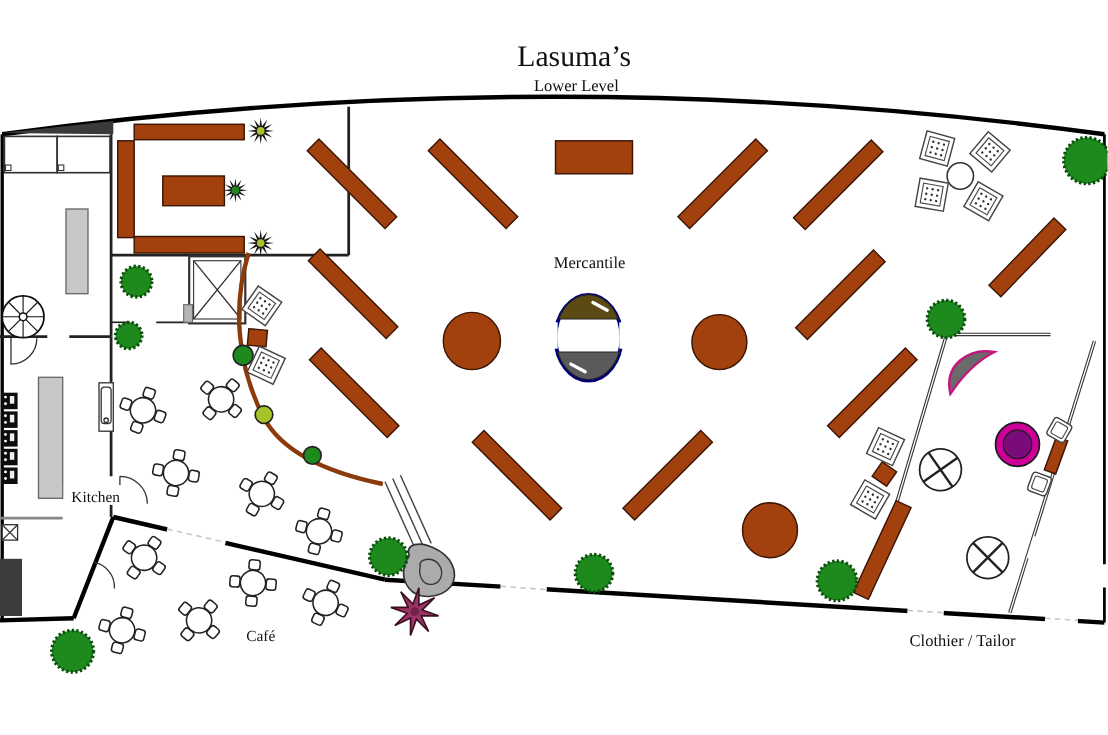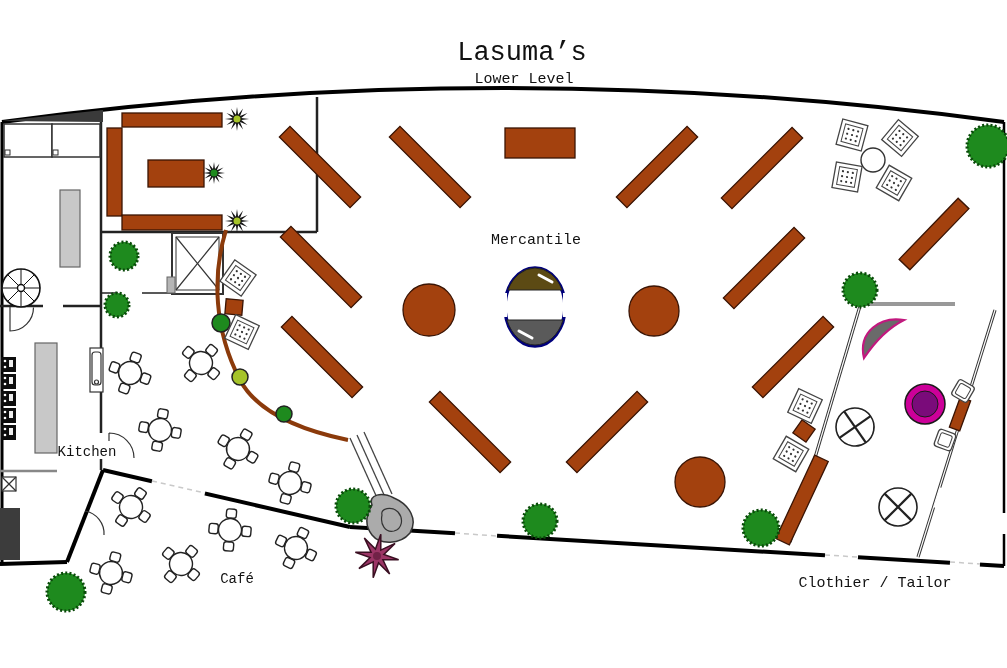--- a/index.html
+++ b/index.html
@@ -1,17 +1,17 @@
 <!DOCTYPE html>
 <html><head>
 <meta charset="utf-8">
 <style>
   html,body{margin:0;padding:0;background:#fff;}
   #stage{position:relative;width:1007px;height:668px;background:#fff;overflow:hidden;
-         font-family:Liberation Mono, monospace;}
+         font-family:Liberation Serif, serif;}
   svg text{fill:#111;}
   .title{font-size:27px;}
   .subtitle{font-size:15px;}
   .roomlabel{font-size:15px;}
   .bush{stroke:#0A4A0A;stroke-width:3;stroke-dasharray:2 2.2;}
   .wall{stroke:#000;fill:none;}
   .thinwall{stroke:#222;fill:none;}
   .gap{stroke:#fff;fill:none;}
   .gapdash{stroke:#c9c9c9;stroke-width:1.5;stroke-dasharray:5 4;fill:none;}
   .door{stroke:#333;stroke-width:1.2;fill:none;}

